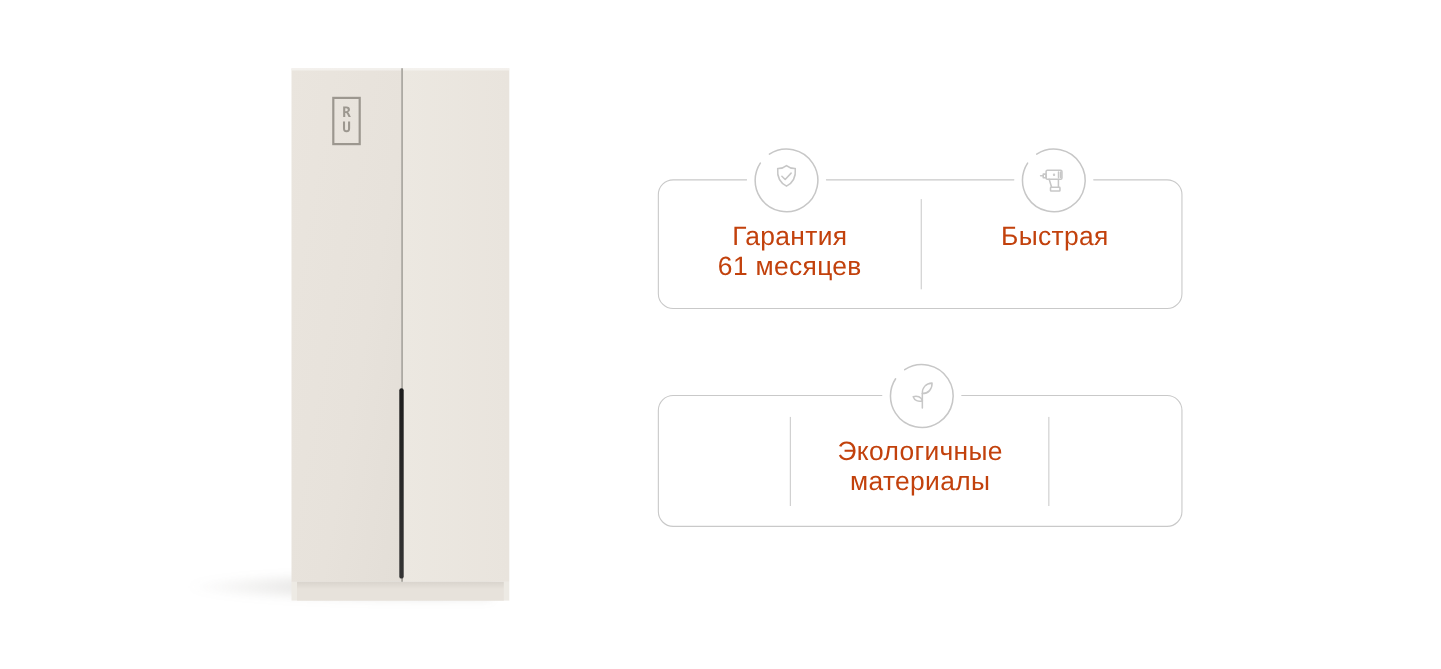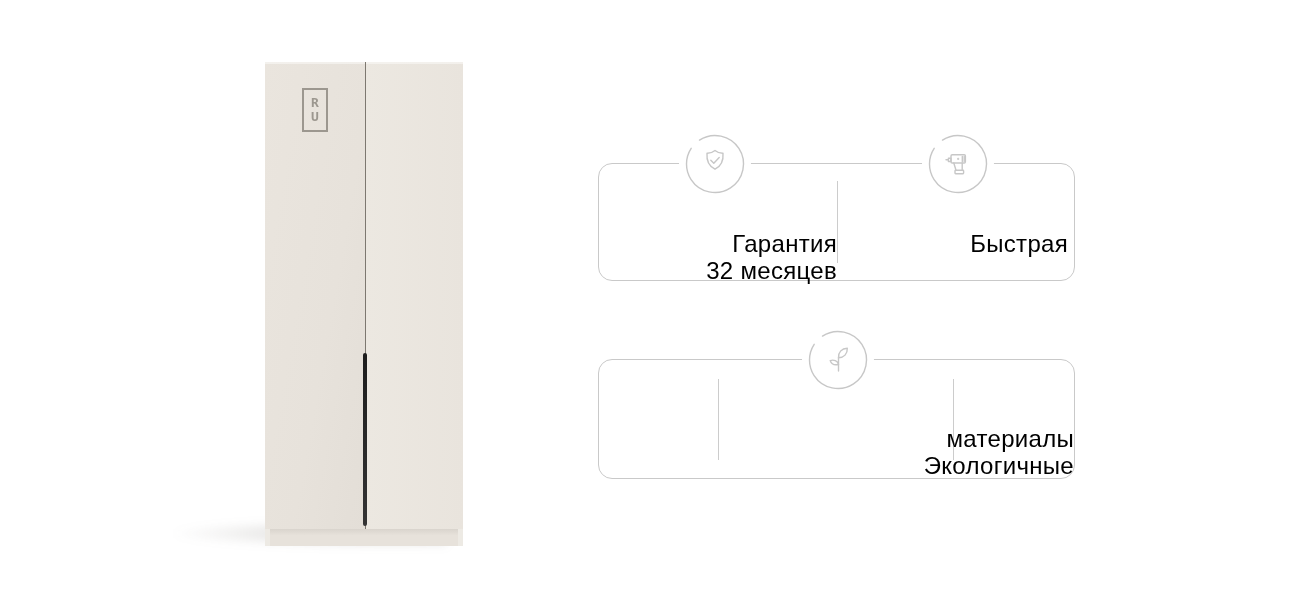--- a/index.html
+++ b/index.html
@@ -58,27 +58,26 @@
   }
   .badge-shield{left:80px;}
   .badge-drill{left:323px;}
   .badge-sprout{left:203px;}
   .icon-badge svg{display:block;}
   .divider{position:absolute;width:1px;background:#cccccc;}
   .card-1 .divider{left:238px;top:17px;height:82px;}
   .card-2 .divider-l{left:119px;top:19px;height:81px;}
   .card-2 .divider-r{left:354px;top:19px;height:81px;}
   .feature-text{
-    position:absolute;top:38px;text-align:right;
-    color:#000000;font-size:24px;line-height:27px;font-weight:300;
+    position:absolute;top:38px;text-align:center;
+    color:#c2410c;font-size:24px;line-height:27px;font-weight:300;
     letter-spacing:0.3px;
-    margin-top:28px;
   }
   .card-1 .feat-left{left:0;width:238px;}
-  .card-1 .feat-right{left:231px;width:238px;}
+  .card-1 .feat-right{left:241px;width:238px;}
   .card-2 .feat-center{left:0;width:100%;top:37px;}
 
   .ic{fill:none;stroke:#c7c7c7;stroke-width:1.4;stroke-linecap:round;stroke-linejoin:round;}
 </style>
 </head>
 <body>
 
 <div class="stage">
 
   <div class="wardrobe">
@@ -111,37 +110,37 @@
         <rect class="ic" x="29" y="26.8" width="14.4" height="8.2" rx="1.2"></rect>
         <path class="ic" d="M40.3 28.4 v5 M42.2 28.4 v5"></path>
         <circle class="ic" cx="36.2" cy="30.9" r="0.4"></circle>
         <path class="ic" d="M31.8 35 L34 42.3 M40.2 35 V42.3"></path>
         <rect class="ic" x="33" y="42.3" width="8.6" height="3.4" rx="0.6"></rect>
       </svg>
     </div>
     <div class="divider"></div>
     <div class="feature-text feat-left">
       <div>Гарантия</div>
-      <div>32 месяцев</div>
+      <div>61 месяцев</div>
     </div>
     <div class="feature-text feat-right">
       <div>Быстрая</div>
     </div>
   </div>
 
   <div class="card card-2">
     <div class="icon-badge badge-sprout">
       <svg width="72" height="72" viewBox="0 0 72 72">
         <circle class="ic" cx="36" cy="36" r="28.5" stroke-dasharray="167 12" transform="rotate(-123 36 36)"></circle>
         <path class="ic" d="M36.5 47 C36.5 42 36.5 38 36.5 33.8"></path>
         <path class="ic" d="M36.5 33.8 C36.3 28.2 39.8 24.6 45.3 24.3 C45.6 29.8 41.9 33.8 36.5 33.8 Z"></path>
         <path class="ic" d="M36.5 40.5 C32.8 41.3 29.3 40 28.2 36.6 C31.8 35.4 35.5 36.9 36.5 40.2 Z"></path>
       </svg>
     </div>
     <div class="divider divider-l"></div>
     <div class="divider divider-r"></div>
     <div class="feature-text feat-center">
+      <div>Экологичные</div>
       <div>материалы</div>
-      <div>Экологичные</div>
     </div>
   </div>
 
 </div>
 
 </body></html>

